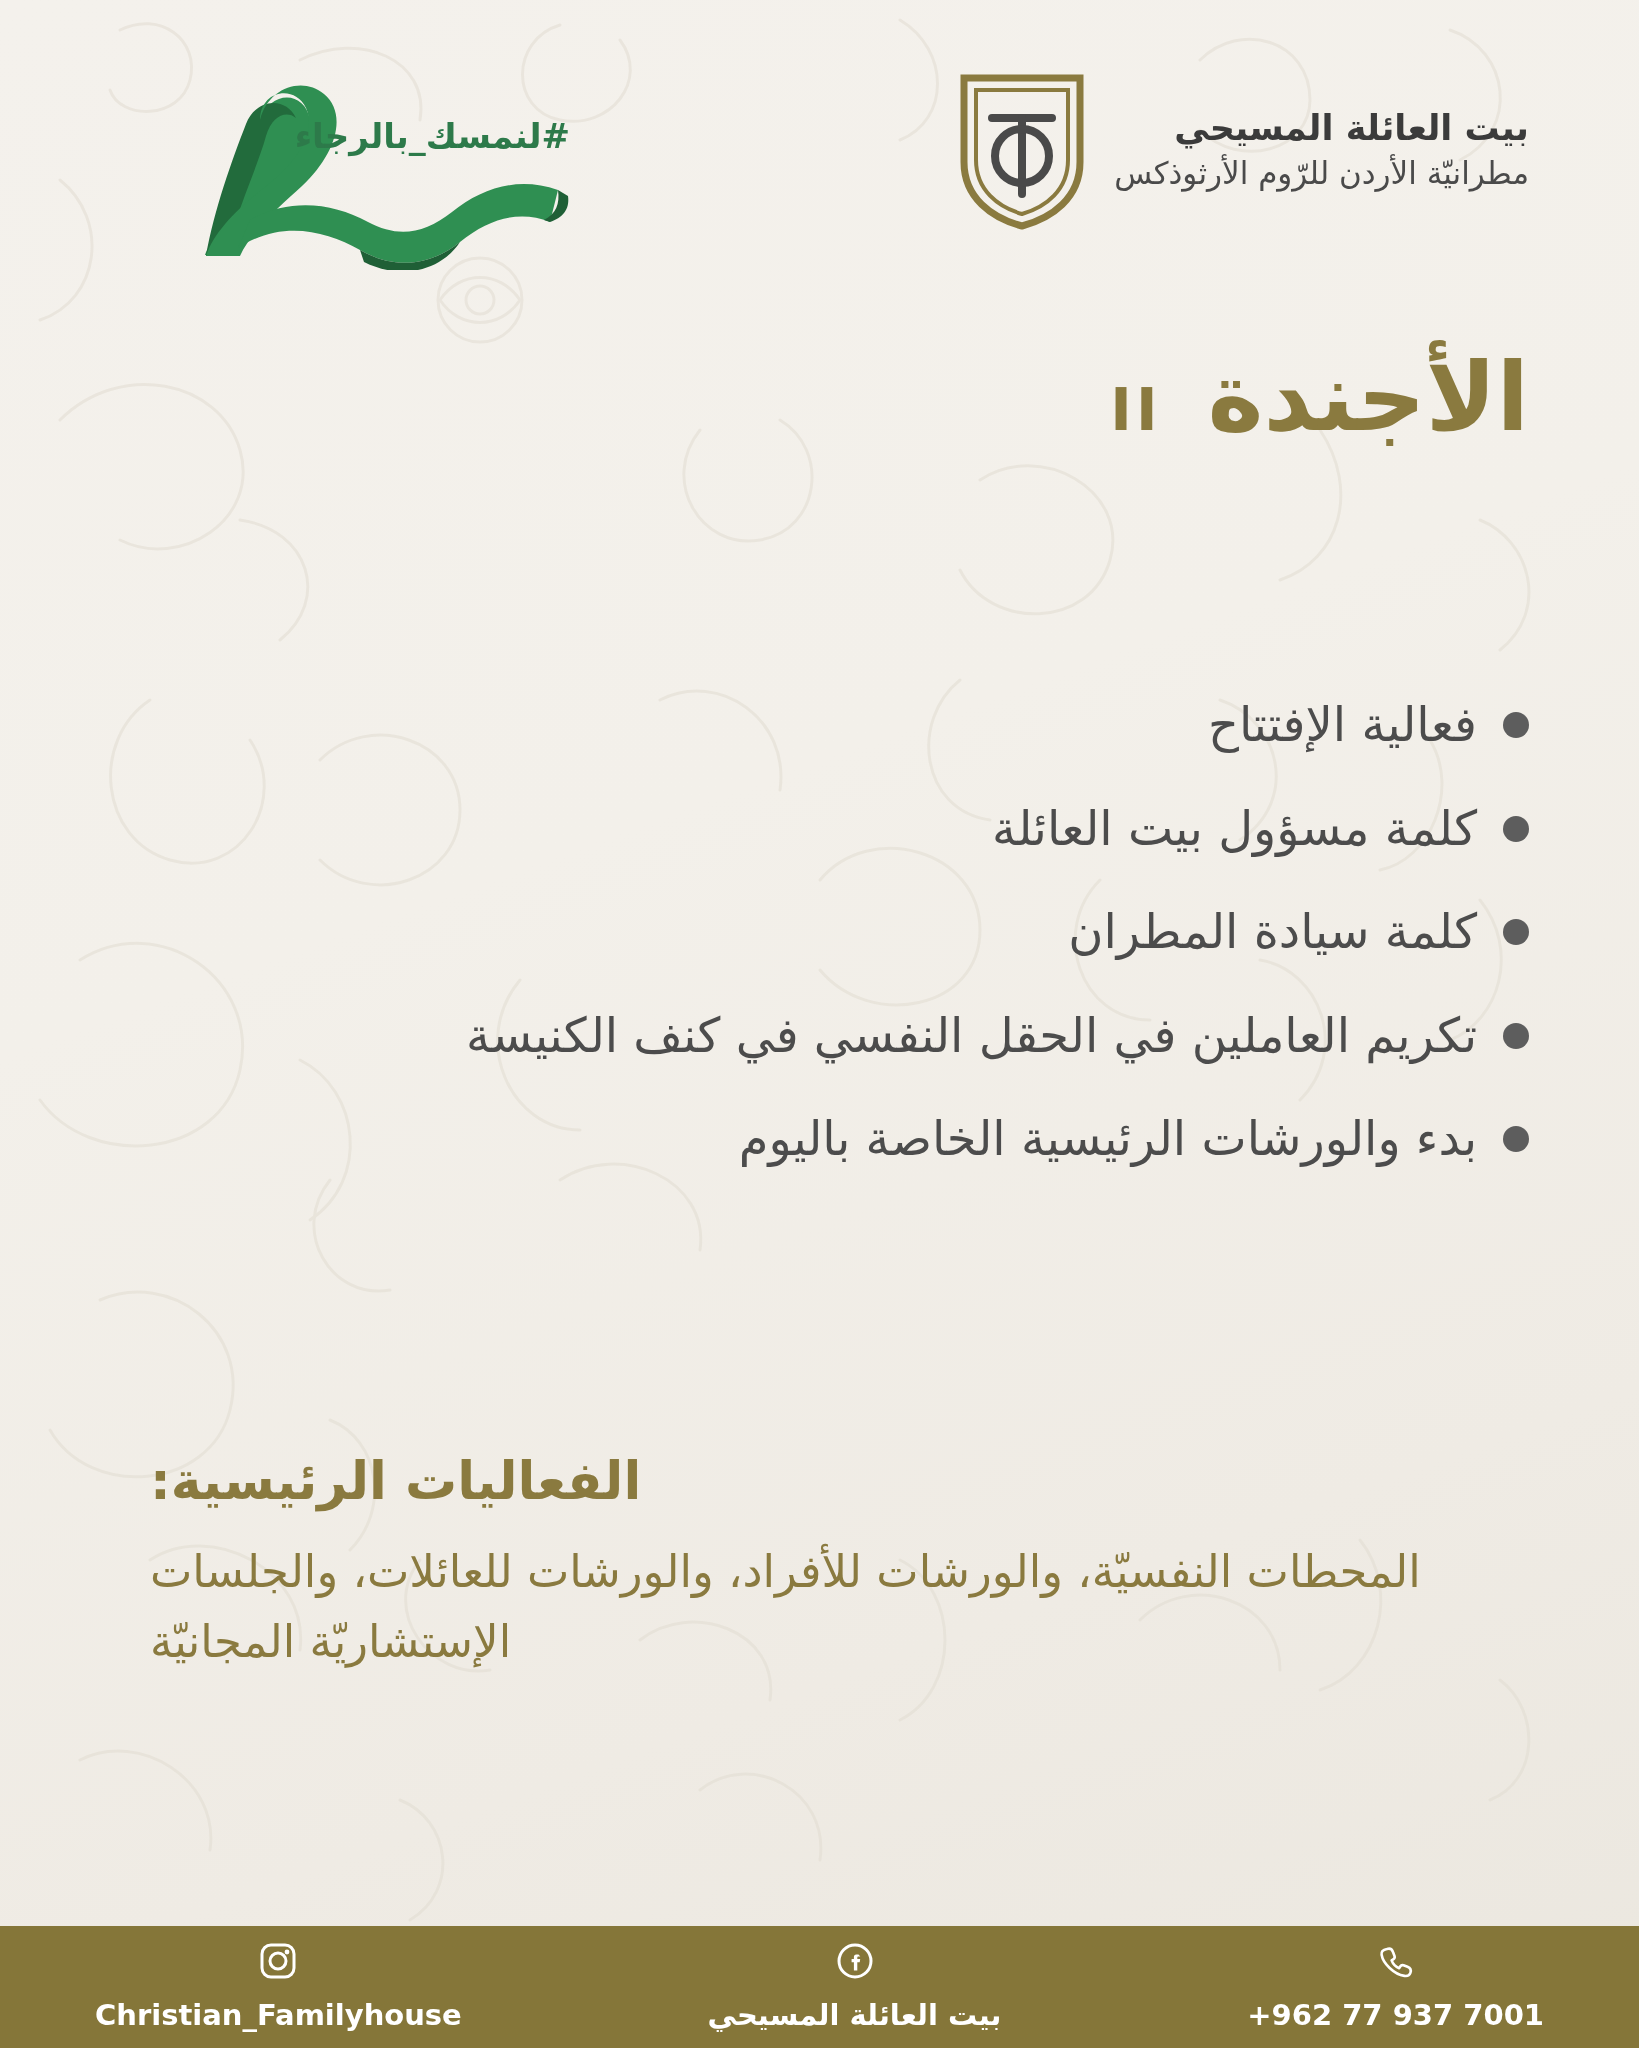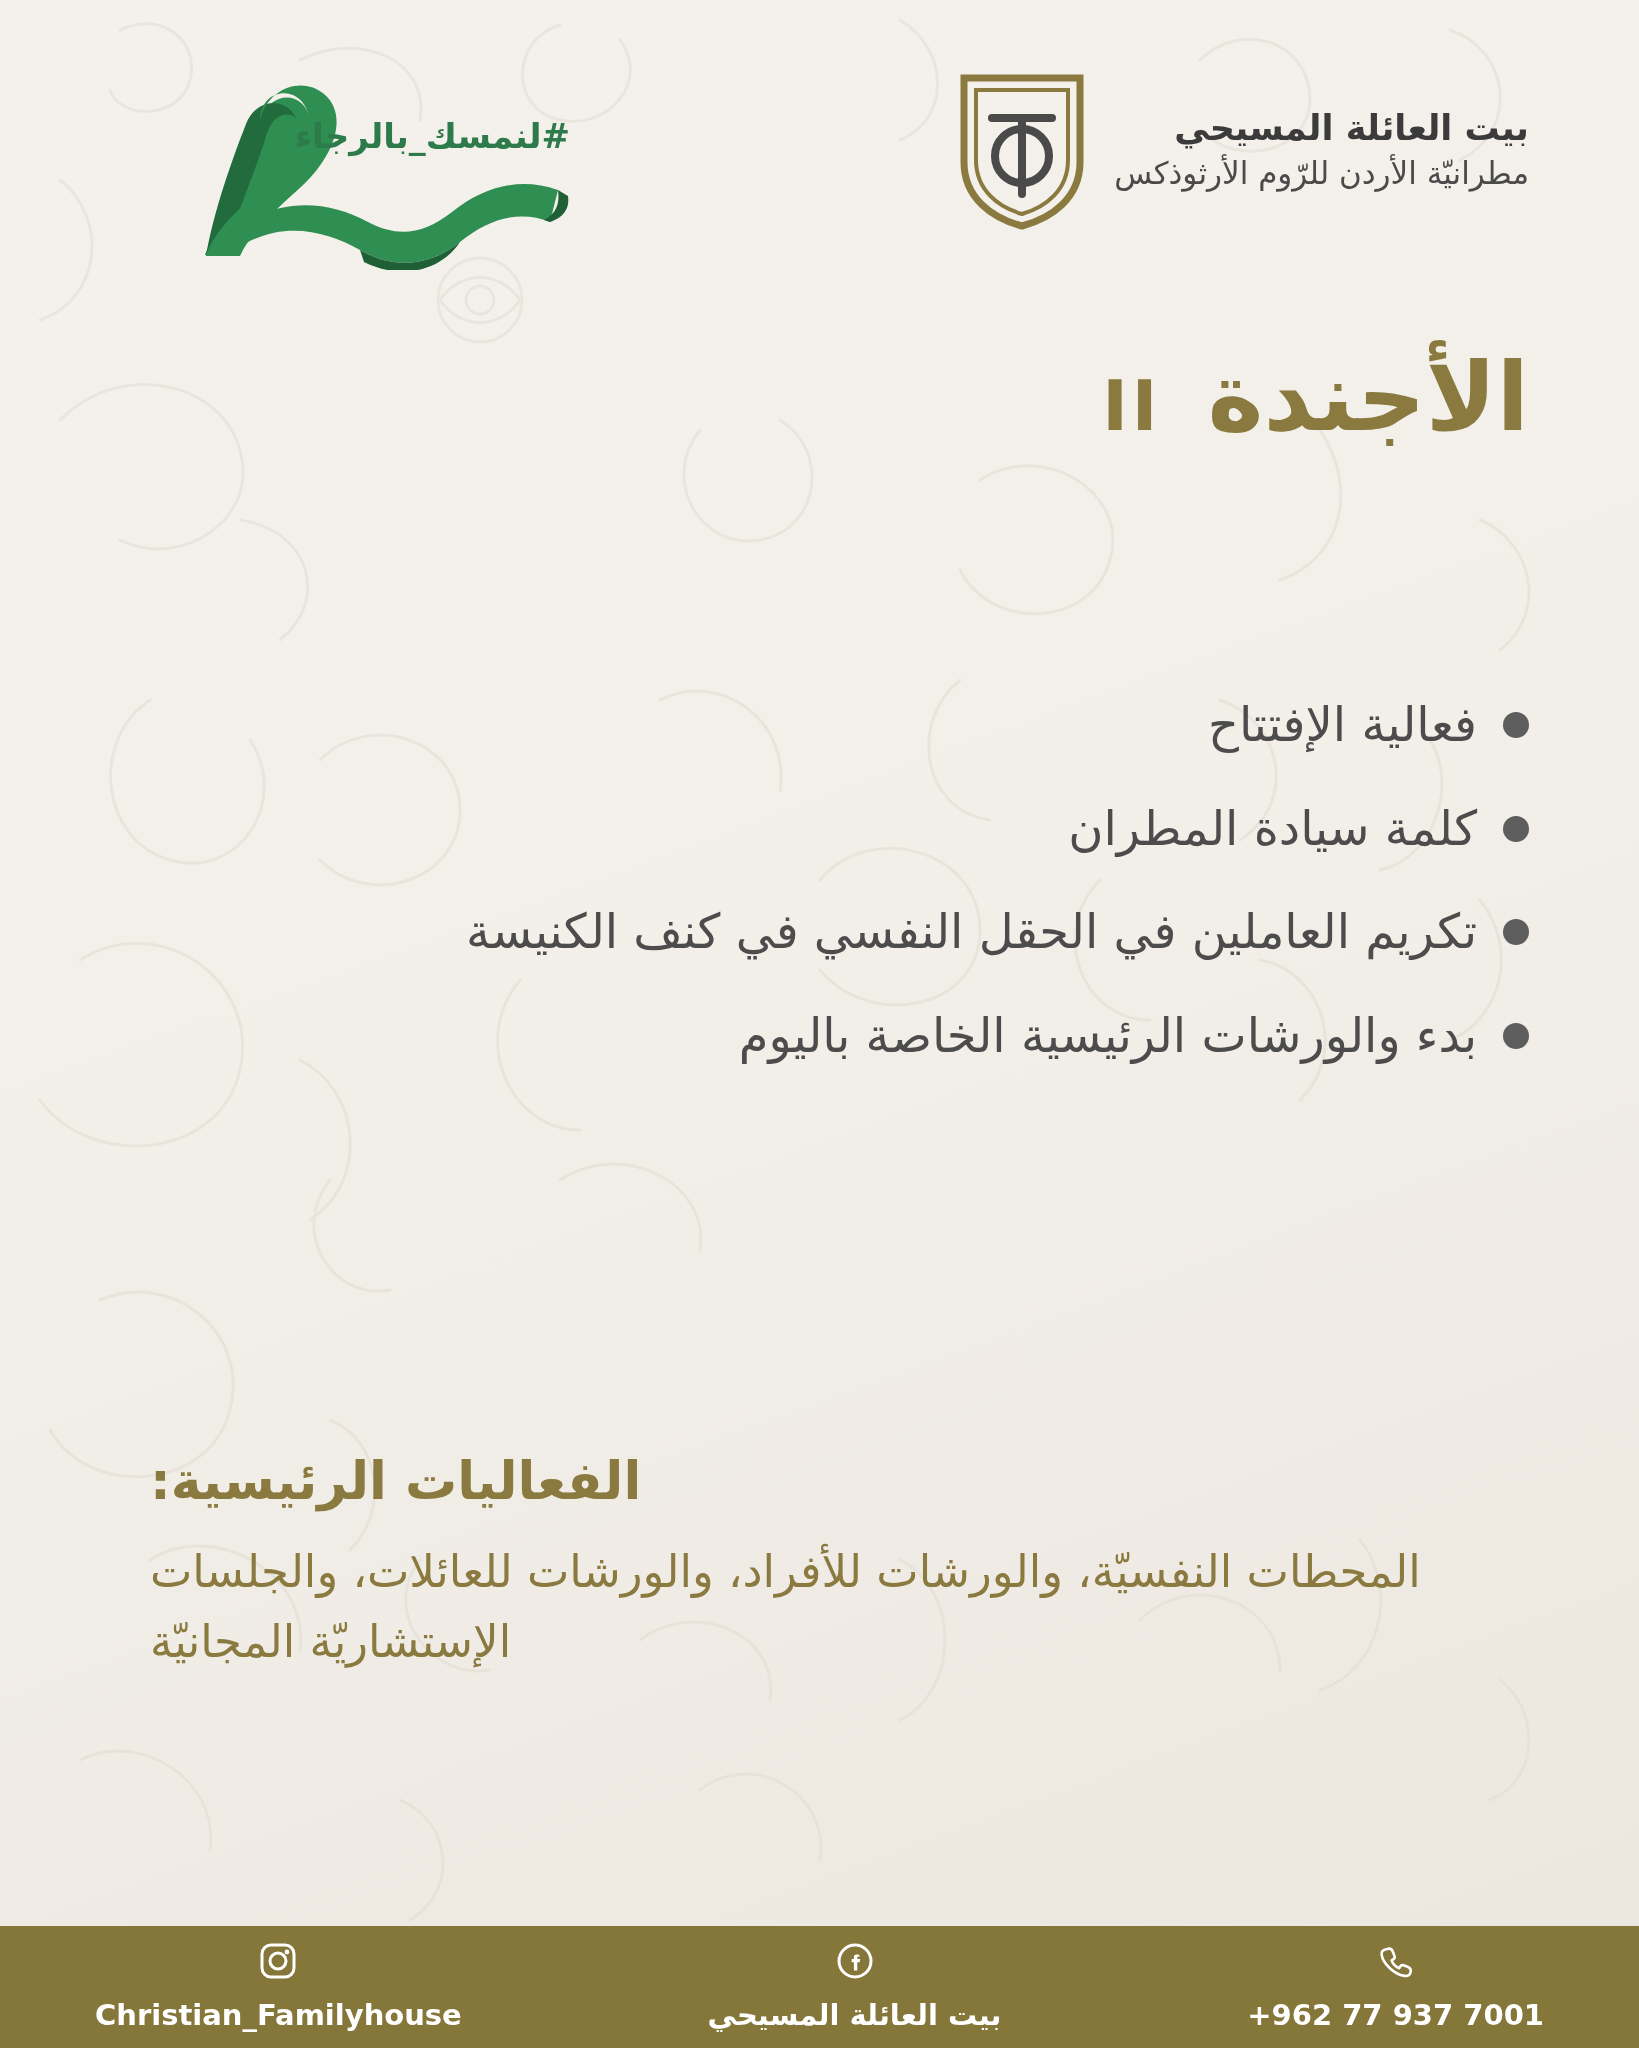--- a/index.html
+++ b/index.html
@@ -105,21 +105,21 @@
     direction: rtl;
   }
   .title-main {
     font-size: 95px;
     font-weight: bold;
     color: #8a7a3f;
     line-height: 1;
     white-space: nowrap;
   }
   .title-num {
-    font-size: 69px;
+    font-size: 58px;
     font-weight: bold;
     color: #8a7a3f;
     line-height: 1;
     letter-spacing: 4px;
   }
 
   
   .agenda {
     position: absolute;
     top: 690px;
@@ -297,20 +297,24 @@
     <div class="title-num">II</div>
   </div>
 
   <div class="agenda">
     <div class="agenda-item">
       <span class="bullet"></span>
       <span class="agenda-text">فعالية الإفتتاح</span>
     </div>
     <div class="agenda-item">
       <span class="bullet"></span>
+      <span class="agenda-text">كلمة مسؤول بيت العائلة</span>
+    </div>
+    <div class="agenda-item">
+      <span class="bullet"></span>
       <span class="agenda-text">كلمة سيادة المطران</span>
     </div>
     <div class="agenda-item">
       <span class="bullet"></span>
       <span class="agenda-text">تكريم العاملين في الحقل النفسي في كنف الكنيسة</span>
     </div>
     <div class="agenda-item">
       <span class="bullet"></span>
       <span class="agenda-text">بدء والورشات الرئيسية الخاصة باليوم</span>
     </div>

